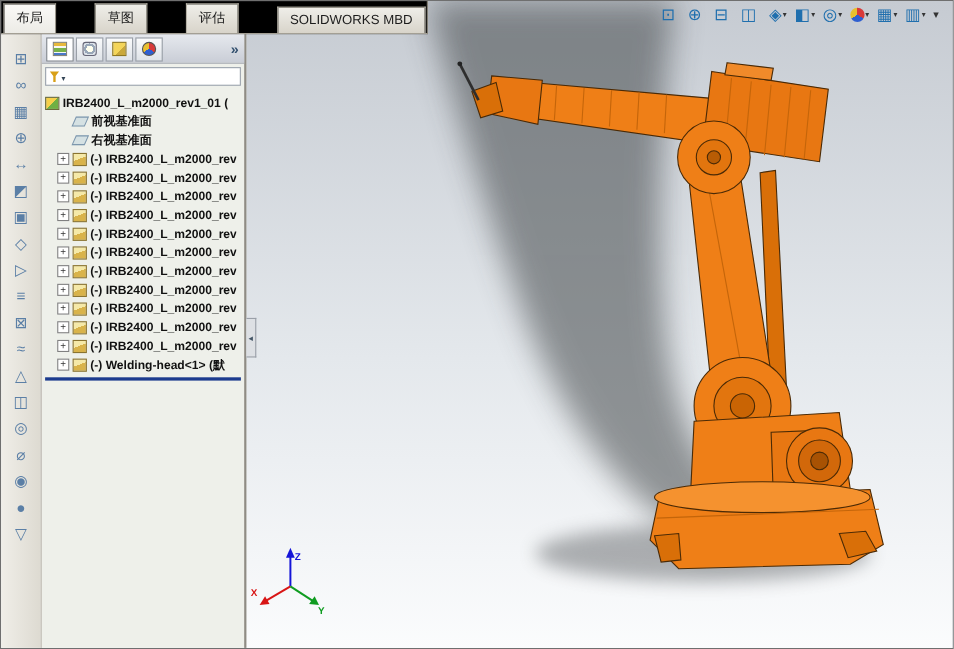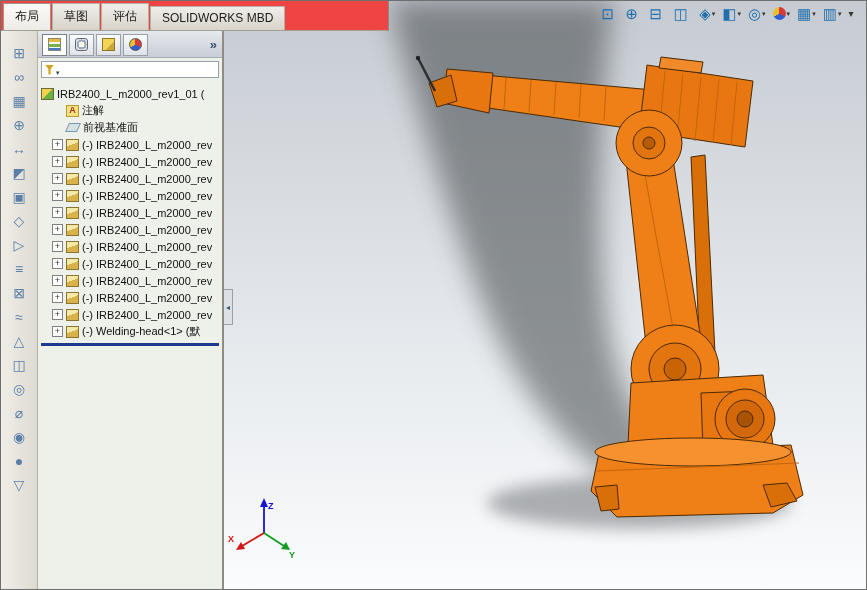--- a/index.html
+++ b/index.html
@@ -6,22 +6,22 @@
   body{font-family:"Liberation Sans",sans-serif;background:#9a9a9a;}
   .screen{position:relative;width:867px;height:590px;overflow:hidden;background:#cfd3d9;
           border:1px solid #6f6f6f;box-sizing:border-box;}
 
   
   .canvas-wrap{position:absolute;inset:0;z-index:0;}
   .canvas-wrap svg{display:block;}
 
   
   .cmdbar{position:absolute;left:0;top:0;width:388px;height:30px;z-index:5;
-          background:#ef4444;border-bottom:1px solid #a39f94;border-right:1px solid #8d897e;
-          display:flex;align-items:flex-end;padding:3px 0 0 2px;box-sizing:border-box;}
+          background:#000000;border-bottom:1px solid #a39f94;border-right:1px solid #8d897e;
+          display:flex;align-items:flex-end;padding:3px 0 0 2px;box-sizing:border-box;justify-content:space-between;}
   .mtab{padding:4px 11px 5px 11px;font-size:12px;color:#1c1c1c;white-space:nowrap;
         background:linear-gradient(#efeee9,#d8d4ca);border:1px solid #b5b1a6;border-bottom:none;
         margin-right:1px;cursor:default;}
   .mtab.active{background:linear-gradient(#fbfaf7,#ecebe6);border-color:#9a968c;}
 
   
   .headsup{position:absolute;top:5px;right:8px;z-index:6;display:flex;align-items:center;gap:7px;}
   .hbtn{display:flex;align-items:center;gap:1px;cursor:default;}
   .hi{font-size:15px;line-height:1;color:#1f6fae;}
   .hi.ball{color:transparent;width:13px;height:13px;border-radius:50%;
@@ -71,21 +71,21 @@
                font-size:9px;line-height:10px;color:#333;}
   .ti{width:13px;height:12px;flex:none;display:inline-flex;align-items:center;justify-content:center;box-sizing:border-box;}
   .ic-assembly{background:linear-gradient(135deg,#f6d04a 0 50%,#6fb043 50% 100%);border:1px solid #6a6a3a;}
   .ic-annotation{background:#f7e17c;border:1px solid #b89a30;}
   .ic-annotation::before{content:"A";font-size:9px;font-weight:bold;color:#993333;line-height:1;}
   .ic-plane{width:12px;height:9px;border:1px solid #7d97ad;background:rgba(150,185,210,.28);
             transform:skewX(-24deg);margin:0 1px;}
   .ic-origin{width:10px;height:10px;border-left:2px solid #2a52c8;border-bottom:2px solid #2a52c8;}
   .ic-part{background:linear-gradient(160deg,#f5e9a8 0 45%,#d9b34a 45% 100%);border:1px solid #8a7430;}
   .ic-mates::before{content:"∞";color:#4f7396;font-size:12px;line-height:10px;}
-  .tlabel{overflow:hidden;white-space:nowrap;}
+  .tlabel{overflow:hidden;white-space:nowrap;font-weight:bold;}
   .endbar{height:3px;background:#1c3b8e;margin:3px 3px 0 3px;}
 
   .collapse-arrow{position:absolute;left:223px;top:288px;width:9px;height:36px;z-index:5;
                   background:#dde0e4;border:1px solid #9aa0a8;border-left:none;
                   display:flex;align-items:center;justify-content:center;box-sizing:border-box;}
   .collapse-arrow::before{content:"◂";font-size:8px;color:#456;}
 </style>
 </head>
 <body>
 
@@ -322,30 +322,30 @@
       </div>
     </div>
 
     <div class="tree">
 
     <div class="trow root" title="IRB2400_L_m2000_rev1_01 (">
 
           <span class="ti ic-assembly"></span>
           <span class="tlabel">IRB2400_L_m2000_rev1_01 (</span>
         </div>
-        <div class="trow" title="注解">
-          <span class="exp" style="visibility: hidden;"></span>
-          <span class="ti ic-annotation"></span>
-          <span class="tlabel">注解</span>
-        </div>
         <div class="trow" title="上视基准面">
           <span class="exp" style="visibility: hidden;"></span>
           <span class="ti ic-plane"></span>
           <span class="tlabel">前视基准面</span>
         </div>
+        <div class="trow" title="右视基准面">
+          <span class="exp" style="visibility: hidden;"></span>
+          <span class="ti ic-plane"></span>
+          <span class="tlabel">右视基准面</span>
+        </div>
         <div class="trow" title="(-) IRB2400_L_m2000_rev">
           <span class="exp"></span>
           <span class="ti ic-part"></span>
           <span class="tlabel">(-) IRB2400_L_m2000_rev</span>
         </div>
         <div class="trow" title="(-) IRB2400_L_m2000_rev">
           <span class="exp"></span>
           <span class="ti ic-part"></span>
           <span class="tlabel">(-) IRB2400_L_m2000_rev</span>
         </div>

